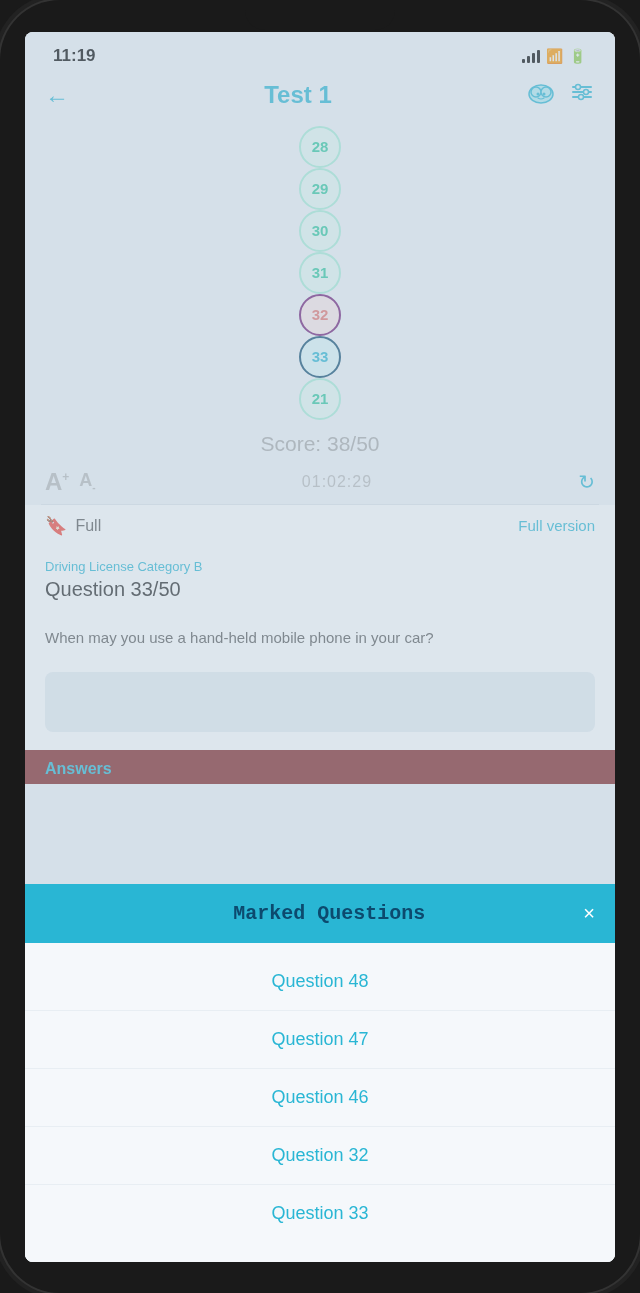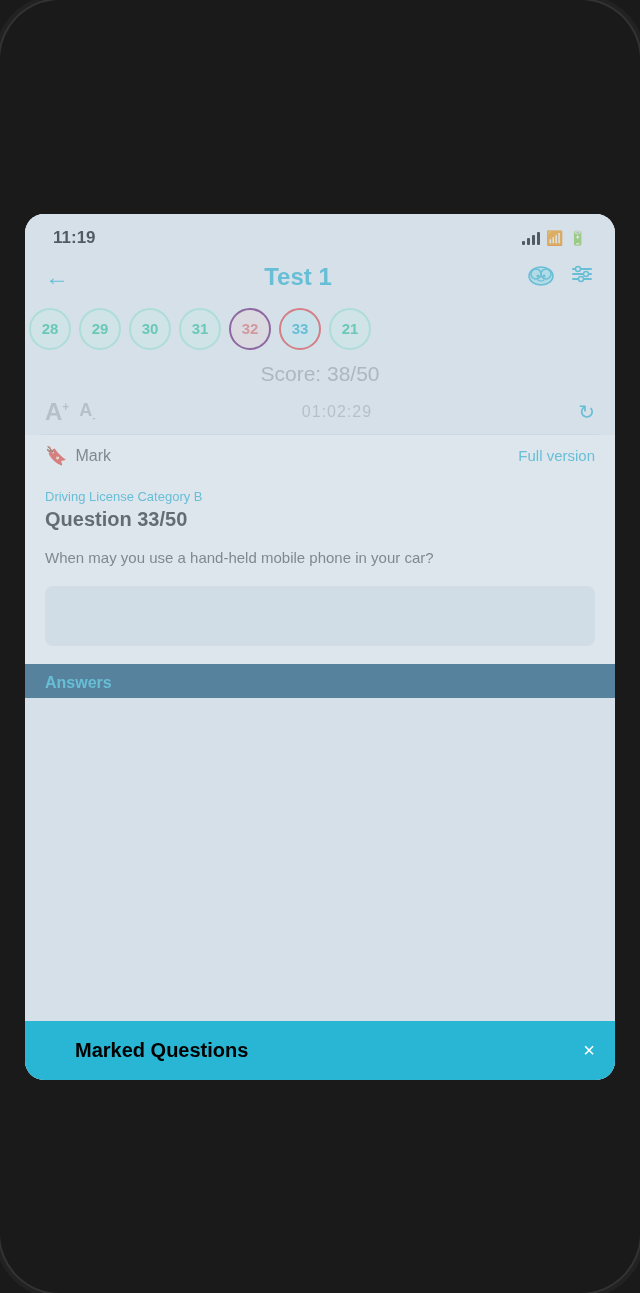--- a/index.html
+++ b/index.html
@@ -17,23 +17,23 @@
       background: #1a1a1a;
       border-radius: 60px;
       position: relative;
       display: flex;
       justify-content: center;
       align-items: center;
       box-shadow: 0 0 0 2px #333, 0 0 0 6px #222;
     }
     .phone-screen {
       width: 590px;
-      height: 866px;
-      background: #f0f4f8;
-      border-radius: 19px;
+      height: 1230px;
+      background: #f0f4f8;
+      border-radius: 8px;
       overflow: hidden;
       position: relative;
       display: flex;
       flex-direction: column;
     }
     .status-bar {
       display: flex;
       justify-content: space-between;
       align-items: center;
       padding: 14px 28px 6px 28px;
@@ -75,40 +75,40 @@
       color: #29b6d4;
     }
     .top-bar-icon {
       font-size: 22px;
       color: #29b6d4;
       cursor: pointer;
     }
     .question-numbers-row {
       display: flex;
       align-items: center;
-      padding: 8px 4px;
-      gap: 8px;
+      padding: 8px 16px;
       background: #f0f4f8;
       flex-shrink: 0;
       overflow: hidden;
+      flex-direction: column;
     }
     .q-num {
       width: 42px;
       height: 42px;
       border-radius: 50%;
       display: flex;
       align-items: center;
       justify-content: center;
       font-size: 15px;
       font-weight: 600;
       flex-shrink: 0;
     }
     .q-num-correct { background: #e8faf5; color: #2ec99e; border: 2px solid #a8eed8; }
     .q-num-wrong { background: #fdeaea; color: #e8736e; border: 2px solid #701a75; }
-    .q-num-current { background: #e0f7fa; color: #29b6d4; border: 2px solid #ef4444; }
+    .q-num-current { background: #e0f7fa; color: #29b6d4; border: 2px solid #0c4a6e; }
     .score-row {
       text-align: center;
       padding: 4px 0;
       font-size: 21px;
       color: #aaa;
       background: #f0f4f8;
       flex-shrink: 0;
     }
     .font-row {
       display: flex;
@@ -178,43 +178,43 @@
       padding: 12px 20px 10px 20px;
       flex-shrink: 0;
     }
     .category-label {
       font-size: 13px;
       color: #29b6d4;
       margin-bottom: 4px;
     }
     .question-number {
       font-size: 20px;
-      font-weight: 700;
+      font-weight: 400;
       color: #222;
-      margin-bottom: 16px;
+      margin-bottom: 26px;
     }
     .question-text {
       font-size: 15px;
       color: #555;
       line-height: 1.5;
-      margin-bottom: 17px;
+      margin-bottom: 23px;
     }
     .image-placeholder {
       width: 100%;
       height: 60px;
       background: #e8eef3;
       border-radius: 8px;
       margin-bottom: 8px;
     }
     .answers-label {
       padding: 10px 20px 6px 20px;
       font-size: 16px;
       font-weight: 600;
       color: #29b6d4;
-      background: #0c4a6e;
+      background: #7f1d1d;
       flex-shrink: 0;
     }
     
     .modal-overlay {
       position: absolute;
       top: 0; left: 0; right: 0; bottom: 0;
       background: rgba(180, 200, 215, 0.45);
       z-index: 20;
       display: flex;
       flex-direction: column;
@@ -229,22 +229,24 @@
     .modal-header {
       background: #29b6d4;
       padding: 18px 20px;
       display: flex;
       align-items: center;
       justify-content: space-between;
     }
     .modal-title {
       font-size: 20px;
       font-weight: 700;
-      color: #000000;
+      color: #0c4a6e;
       flex: 1;
+      text-align: center;
+      font-family: Liberation Mono, monospace;
     }
     .modal-close {
       font-size: 20px;
       color: #fff;
       cursor: pointer;
       font-weight: 300;
     }
     .modal-body {
       padding: 10px 0 20px 0;
       background: #f5f8fb;
@@ -360,38 +362,45 @@
       </div>
       <span class="timer-text">01:02:29</span>
       <span class="refresh-icon">↻</span>
     </div>
 
     <div class="separator"></div>
 
     <div class="mark-row">
       <div class="mark-left">
         <span class="bookmark-icon">🔖</span>
-        <span>Mark</span>
+        <span>Full</span>
       </div>
       <span class="full-version-btn">Full version</span>
     </div>
 
     <div class="question-content">
       <div class="category-label">Driving License Category B</div>
       <div class="question-number">Question 33/50</div>
       <div class="question-text">When may you use a hand-held mobile phone in your car?</div>
       <div class="image-placeholder"></div>
     </div>
 
     <div class="answers-label">Answers</div>
 
     <div class="modal-overlay">
       <div class="modal-container">
         <div class="modal-header">
           <div style="width:30px;"></div>
           <span class="modal-title">Marked Questions</span>
           <span class="modal-close">×</span>
         </div>
+        <div class="modal-body">
+          <div class="modal-item">Question 48</div>
+          <div class="modal-item">Question 47</div>
+          <div class="modal-item">Question 46</div>
+          <div class="modal-item">Question 32</div>
+          <div class="modal-item">Question 33</div>
+        </div>
       </div>
     </div>
 
   </div>
 </div>
 
 </body></html>

